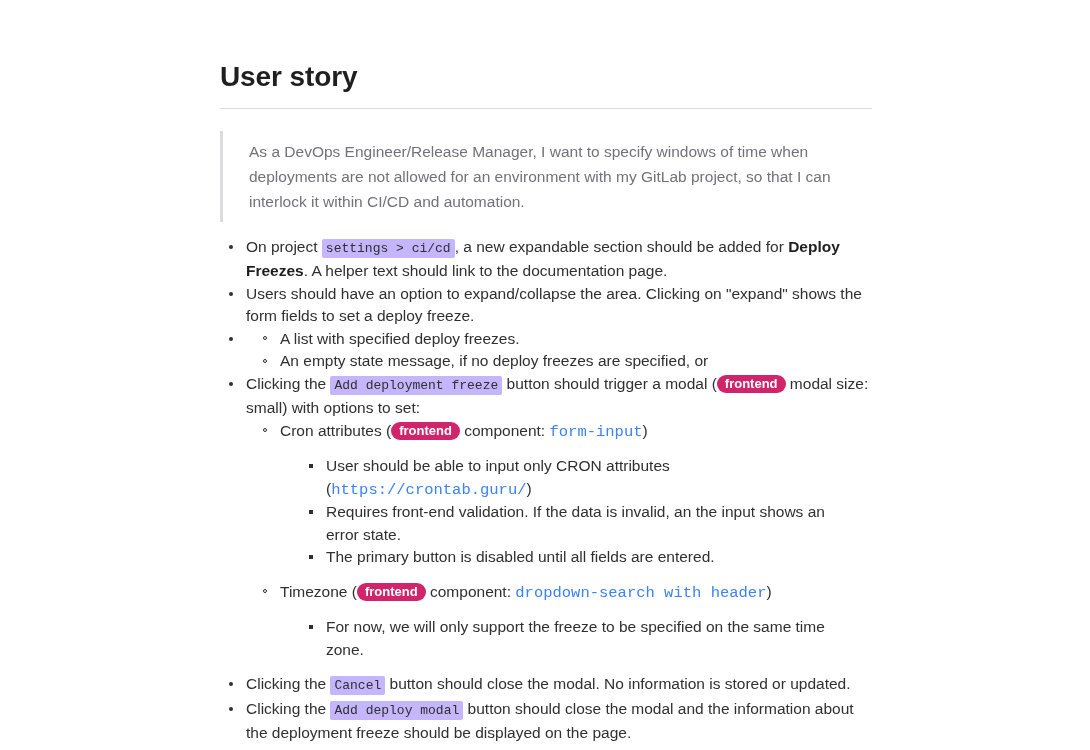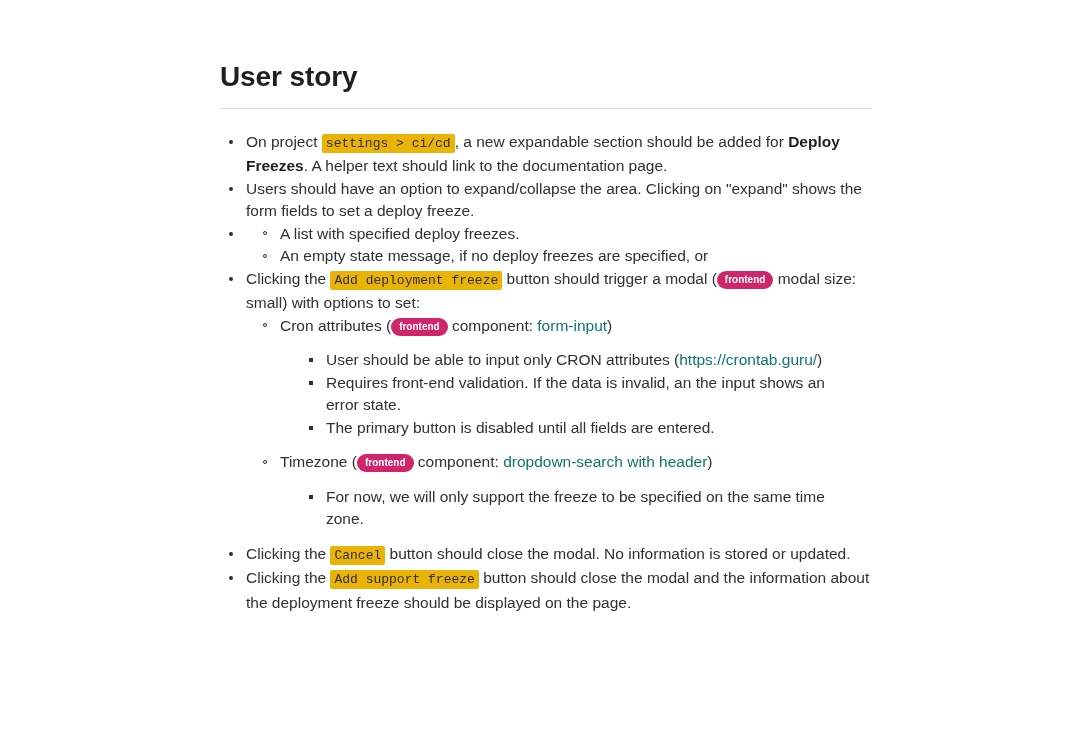--- a/index.html
+++ b/index.html
@@ -112,53 +112,57 @@
     top: 9px;
     width: 4px;
     height: 4px;
     background: #303030;
   }
 
   
   code {
     font-family: "Liberation Mono", "DejaVu Sans Mono", monospace;
     font-size: 13px;
-    background: #eab308;
+    background: #c4b5fd;
     color: #303030;
     padding: 2px 4px;
     border-radius: 2px;
     white-space: pre;
   }
   a.link {
-    color: #0f766e;
+    color: #3b82f6;
     text-decoration: none;
+    font-family: Liberation Mono, monospace;
   }
   strong { font-weight: bold; color: #1f1f1f; }
 
   .label-pill {
     display: inline-block;
     background: #d1256b;
     color: #ffffff;
-    font-size: 10px;
+    font-size: 13px;
     line-height: 13px;
     font-weight: bold;
     padding: 2px 8px 3px 8px;
     border-radius: 10px;
     vertical-align: 1px;
     white-space: nowrap;
   }
 </style>
 </head>
 <body>
 
 <div class="page">
 
   <h1 class="page-title">User story</h1>
   <div class="title-rule"></div>
 
+  <blockquote class="user-story">
+    <p>As a DevOps Engineer/Release Manager, I want to specify windows of time when deployments are not allowed for an environment with my GitLab project, so that I can interlock it within CI/CD and automation.</p>
+  </blockquote>
 
   <ul class="l1">
 
     <li>
       <span>On project</span>
       <code>settings &gt; ci/cd</code><span>, a new expandable section should be added for</span>
       <strong>Deploy Freezes</strong><span>. A helper text should link to the documentation page.</span>
     </li>
 
     <li>
@@ -208,18 +212,18 @@
     </li>
 
     <li>
       <span>Clicking the</span>
       <code>Cancel</code>
       <span>button should close the modal. No information is stored or updated.</span>
     </li>
 
     <li>
       <span>Clicking the</span>
-      <code>Add support freeze</code>
+      <code>Add deploy modal</code>
       <span>button should close the modal and the information about the deployment freeze should be displayed on the page.</span>
     </li>
 
   </ul>
 </div>
 
 </body></html>

